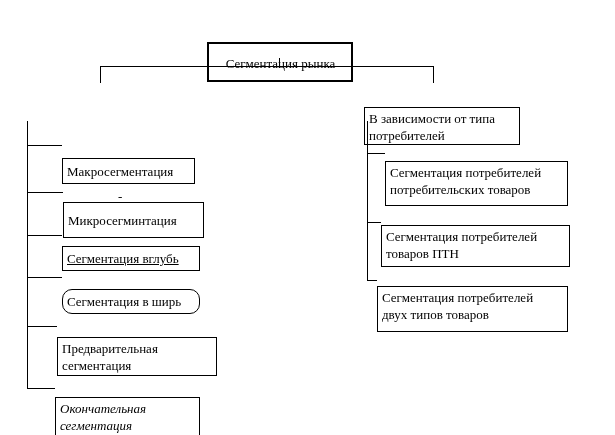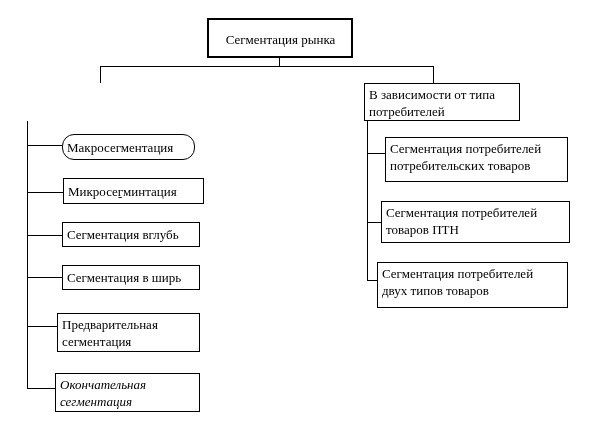--- a/index.html
+++ b/index.html
@@ -15,20 +15,21 @@
   .node {
     position: absolute;
     box-sizing: border-box;
     border: 1px solid var(--line, #000000);
     background: var(--bg, #ffffff);
     font-size: 13px;
     line-height: 17px;
     white-space: pre-line;
     padding: 2px 3px 0 4px;
     overflow: hidden;
+    margin-top: 24px;
   }
   .node.single {
     display: flex;
     align-items: center;
     padding-top: 0;
   }
   .node.root {
     border-width: 2px;
     display: flex;
     align-items: center;
@@ -59,26 +60,26 @@
 
 
   <div class="line" style="left:27px; top:121px; width:1px; height:267px;"></div>
   <div class="line" style="left:27px; top:145px; width:35px; height:1px;"></div>
   <div class="line" style="left:27px; top:192px; width:36px; height:1px;"></div>
   <div class="line" style="left:27px; top:235px; width:35px; height:1px;"></div>
   <div class="line" style="left:27px; top:277px; width:35px; height:1px;"></div>
   <div class="line" style="left:27px; top:326px; width:30px; height:1px;"></div>
   <div class="line" style="left:27px; top:388px; width:28px; height:1px;"></div>
 
-  <div class="node single" style="left:62px; top:134px; width:133px; height:26px;border-radius:12px;">Макросегментация</div>
-  <div class="node single" style="left:63px; top:178px; width:141px; height:26px;">Микросегминтация</div>
+  <div class="node single" style="left:62px; top:134px; width:133px; height:26px;">Макросегментация</div>
+  <div class="node single" style="left:63px; top:178px; width:141px; height:36px;">Микросегминтация</div>
   <div class="stray" style="left:118px; top:190px;">-</div>
-  <div class="node single" style="left:62px; top:222px; width:138px; height:25px;">Сегментация вглубь</div>
-  <div class="node single" style="left:62px; top:265px; width:138px; height:25px;">Сегментация в ширь</div>
-  <div class="node" style="left:57px; top:313px; width:143px; height:39px;">Предварительная
+  <div class="node single" style="left:62px; top:222px; width:138px; height:25px;text-decoration:underline;">Сегментация вглубь</div>
+  <div class="node single" style="left:62px; top:265px; width:138px; height:25px;border-radius:10px;">Сегментация в ширь</div>
+  <div class="node" style="left:57px; top:313px; width:160px; height:39px;">Предварительная
 сегментация</div>
   <div class="node" style="left:55px; top:373px; width:145px; height:39px;font-style:italic;">Окончательная
 сегментация</div>
 
   <div class="node" style="left:364px; top:83px; width:156px; height:38px;">В зависимости от типа
 потребителей</div>
 
   <div class="line" style="left:367px; top:121px; width:1px; height:159px;"></div>
   <div class="line" style="left:367px; top:153px; width:18px; height:1px;"></div>
   <div class="line" style="left:367px; top:222px; width:14px; height:1px;"></div>

